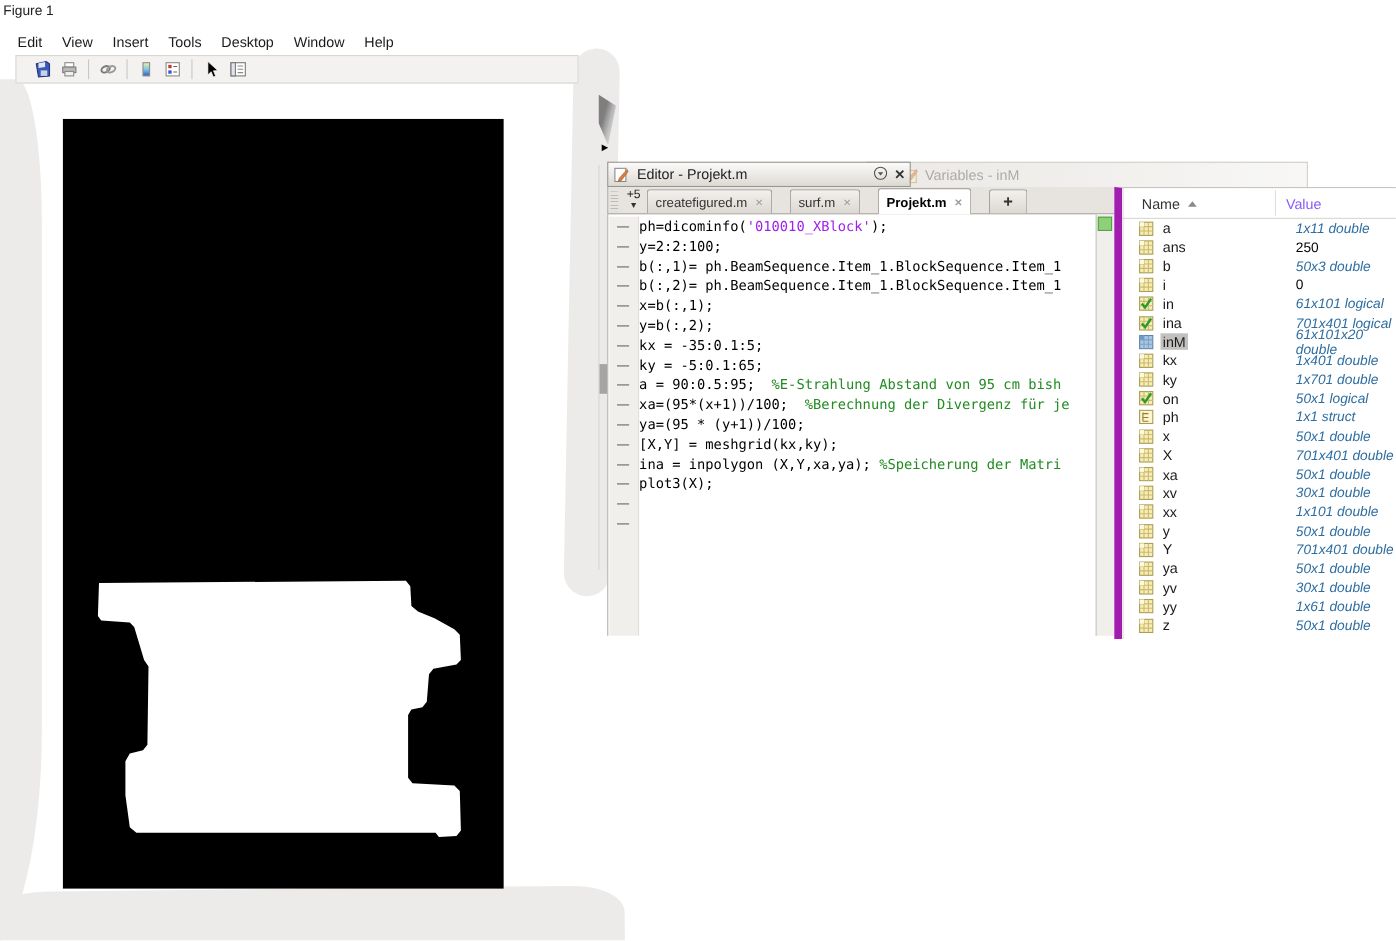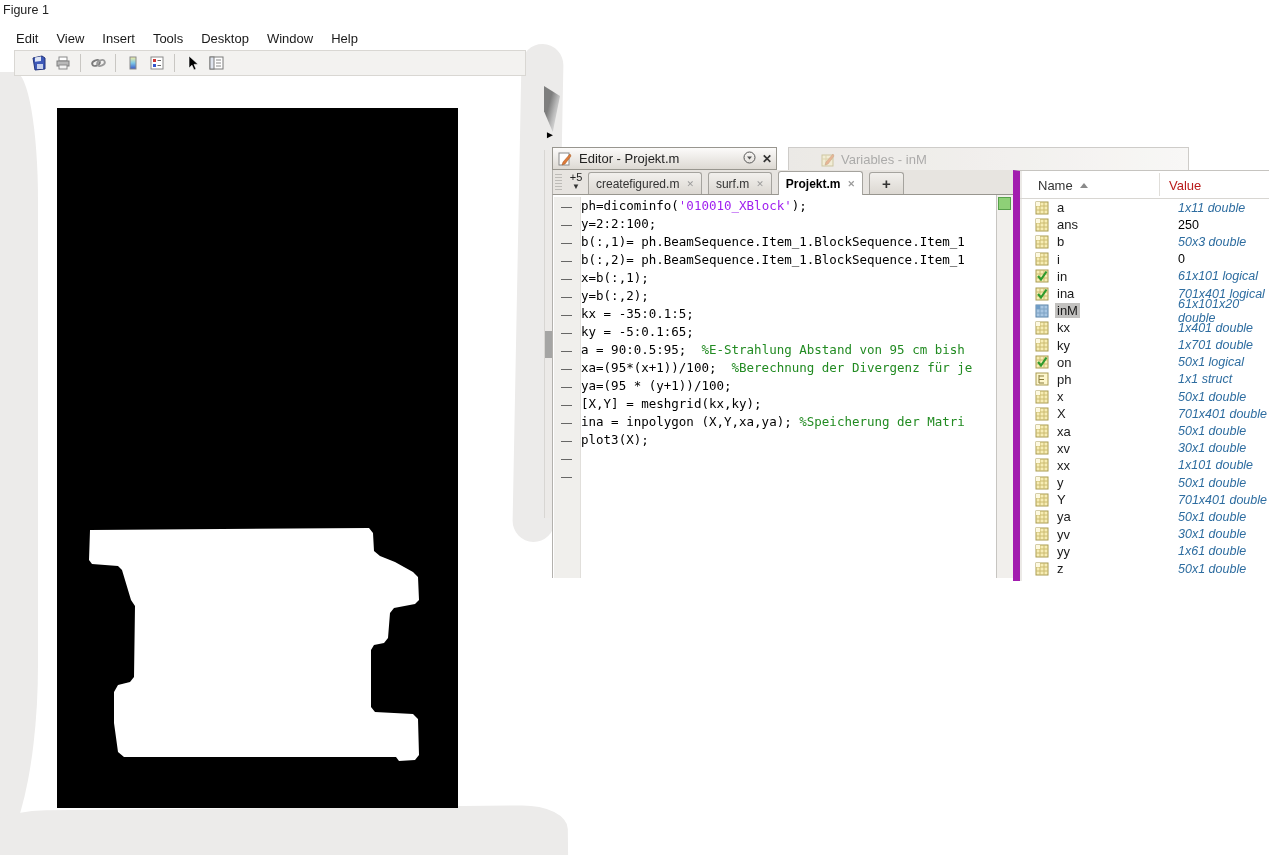--- a/index.html
+++ b/index.html
@@ -26,31 +26,31 @@
      clip-path:polygon(0 0,100% 22%,55% 100%,0 55%);}
   .ghost-arrow{left:545px;top:129px;font-size:10px;color:#000;}
   .ghost-track{left:544px;top:150px;width:9px;height:368px;background:#eceae8;border-left:1px solid #d8d6d3;}
   .ghost-thumb{left:545px;top:331px;width:8px;height:27px;background:#a5a5a4;}
   
   .gvt{left:788px;top:147px;width:372px;height:23px;border:1px solid #c2c0bc;
        background:linear-gradient(90deg,#e7e4e0,#efedea 55%,#f7f6f4);opacity:.8;display:flex;align-items:center;padding-left:27px;}
   .gvt .txt{font-size:13px;color:#6b6b6b;opacity:.65;filter:blur(.3px);margin-left:6px;}
   
   .editor{left:552px;top:147px;width:461px;height:431px;}
-  .ed-titlebar{position:absolute;left:0;top:0;width:225px;height:23px;box-sizing:border-box;
+  .ed-titlebar{position:absolute;left:0;top:0;width:276px;height:23px;box-sizing:border-box;
      background:linear-gradient(#fcfbfa,#ddd9d3);border:1px solid #98968f;display:flex;align-items:center;}
   .ed-title{font-size:13px;color:#222;margin-left:7px;flex:1;}
   .ed-btn{width:18px;text-align:center;font-size:12px;color:#333;cursor:default;}
   .ed-tabbar{position:absolute;left:0;top:23px;width:461px;height:25px;box-sizing:border-box;
      background:#e7e4e0;border-bottom:1px solid #98968f;border-left:1px solid #b3b1ad;display:flex;align-items:flex-end;}
   .grip{width:7px;height:18px;margin:0 2px 2px 2px;
      background:repeating-linear-gradient(#bdbbb7 0 1px,transparent 1px 3px);}
   .ovf{font-size:11px;color:#222;width:24px;text-align:center;line-height:10px;margin-bottom:2px;}
   .ovf .car{font-size:8px;color:#333;}
-  .tab{height:21px;display:flex;align-items:center;padding:0 7px;margin-right:6px;font-size:12px;
+  .tab{height:21px;display:flex;align-items:center;padding:0 7px;margin-right:16px;font-size:12px;
      background:linear-gradient(#f2f0ed,#dcd8d2);border:1px solid #a5a39e;border-bottom:none;
      border-radius:3px 3px 0 0;color:#333;}
   .tab .x{margin-left:7px;font-size:9px;color:#9b9b9b;}
   .tab.active{background:#fff;font-weight:bold;height:23px;color:#000;position:relative;top:1px;}
   .tab.plus{font-size:15px;font-weight:bold;padding:0 12px;color:#333;}
   .ed-code{position:absolute;left:0;top:48px;width:461px;height:383px;background:#fff;
      border-left:1px solid #b3b1ad;box-sizing:border-box;overflow:hidden;}
   .gutter{position:absolute;left:1px;top:2px;width:26px;height:100%;background:#f0efec;border-right:1px solid #e1dfdb;}
   .gutter div{height:18px;line-height:18px;font-size:11px;color:#3a3a3a;padding-left:7px;}
   .codelines{position:absolute;left:28px;top:2px;right:17px;overflow:hidden;}
@@ -62,21 +62,21 @@
      border-left:1px solid #c7c5c1;box-sizing:border-box;}
   .green-sq{position:absolute;right:2px;top:2px;width:11px;height:11px;background:#8ed077;border:1px solid #57a04a;}
   
   .vars{left:1013px;top:170px;width:256px;height:410px;background:#fff;
      border-left:7px solid #a21caf;border-top:1px solid #c6c4c0;box-shadow:inset 2px 0 0 #eceae7;}
   .vp-header{position:relative;height:27px;border-bottom:1px solid #d8d6d2;}
   .vp-header .h1{position:absolute;left:18px;top:7px;font-size:13px;color:#333;}
   .vp-header .sort{position:absolute;left:60px;top:12px;width:0;height:0;
      border-left:4px solid transparent;border-right:4px solid transparent;border-bottom:5px solid #8a8a8a;}
   .vp-header .div{position:absolute;left:139px;top:2px;width:1px;height:23px;background:#e0deda;}
-  .vp-header .h2{position:absolute;left:149px;top:7px;font-size:13px;color:#b91c1c;}
+  .vp-header .h2{position:absolute;left:149px;top:7px;font-size:13px;color:#8b5cf6;}
   .vp-rows{position:relative;}
   .vrow{position:relative;height:17.2px;display:flex;align-items:center;padding-left:15px;}
   .vrow svg{flex:0 0 14px;}
   .vrow .nm{font-size:13px;margin-left:6px;padding:0 2px;}
   .vrow .nm.sel{background:#c2c1bf;}
   .vrow .vl{position:absolute;left:158px;font-size:12.5px;font-style:italic;color:#2e6da0;}
   .vrow .vl.plain{font-style:normal;color:#000;}
 </style>
 </head>
 <body>

